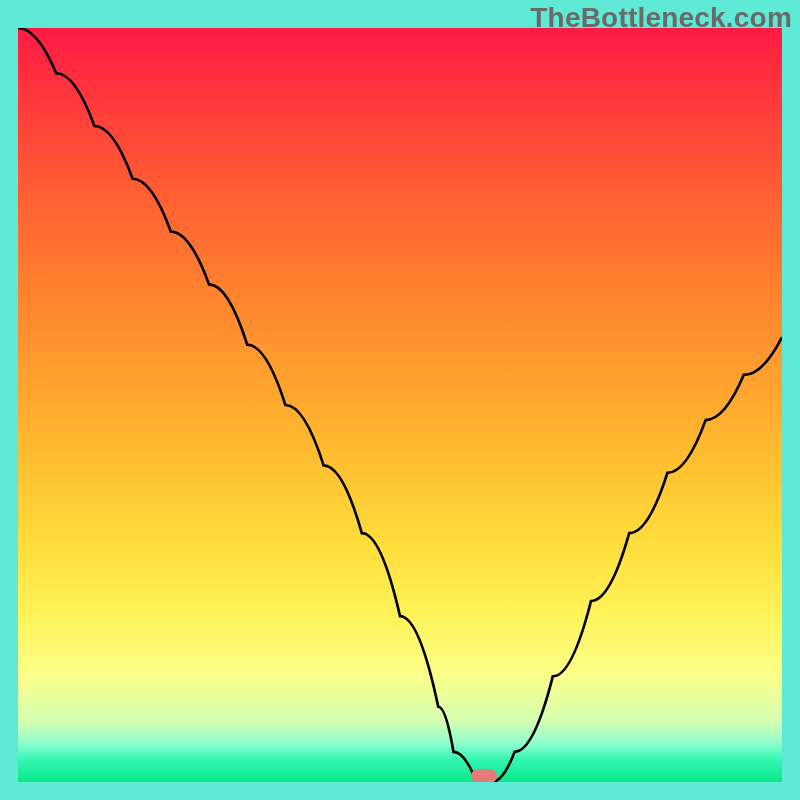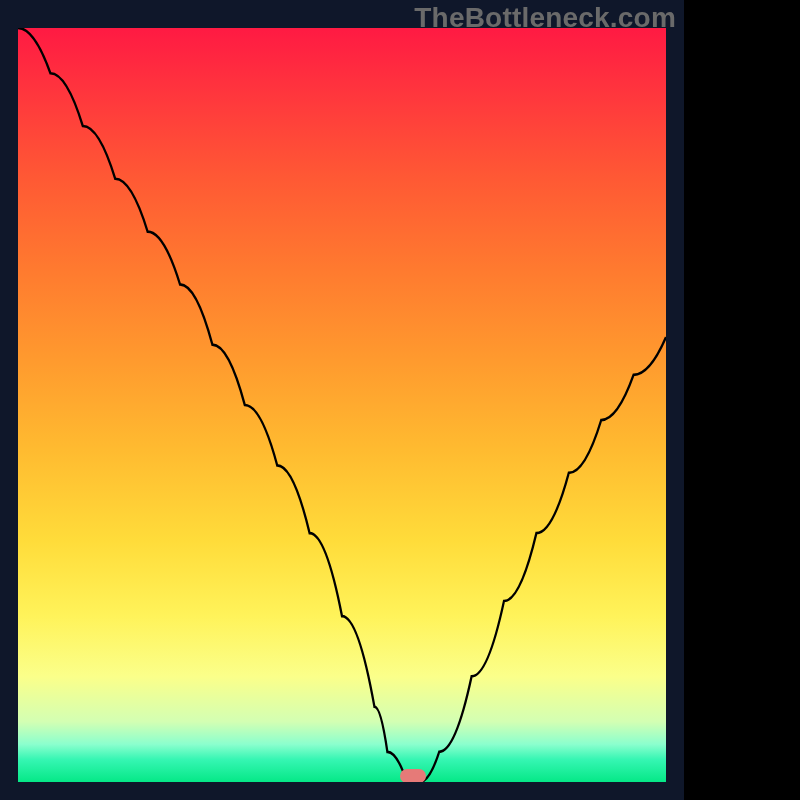--- a/index.html
+++ b/index.html
@@ -1,21 +1,21 @@
 <!DOCTYPE html>
 <html><head>
 <meta charset="utf-8">
 <style>
   * { margin: 0; padding: 0; box-sizing: border-box; }
   html, body { width: 800px; height: 800px; overflow: hidden; background: #000; }
   .frame {
     position: relative;
-    width: 684px;
+    width: 800px;
     height: 800px;
-    background: #0f172a;
+    background: #5eead4;
   }
   .watermark {
     position: absolute;
     top: 2px;
     right: 8px;
     font-family: Arial, Helvetica, sans-serif;
     font-size: 28px;
     font-weight: 600;
     color: #6a6a6a;
     letter-spacing: 0.2px;

